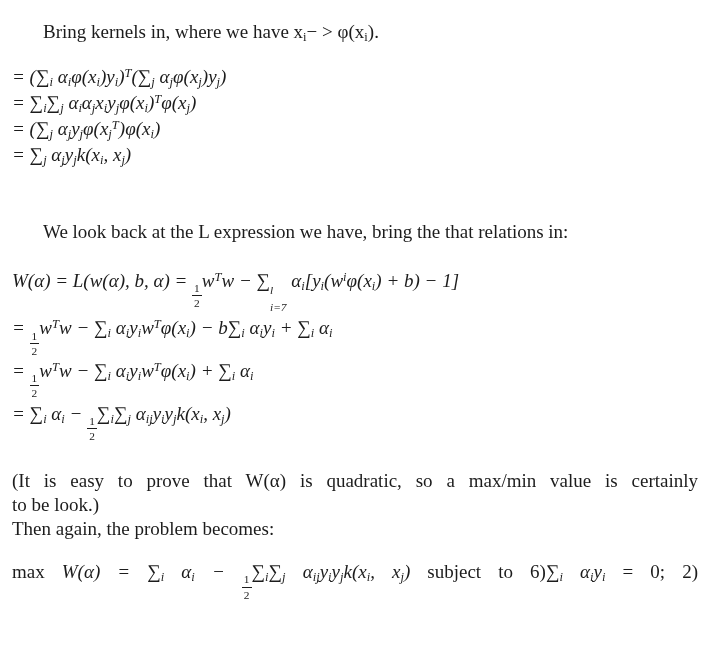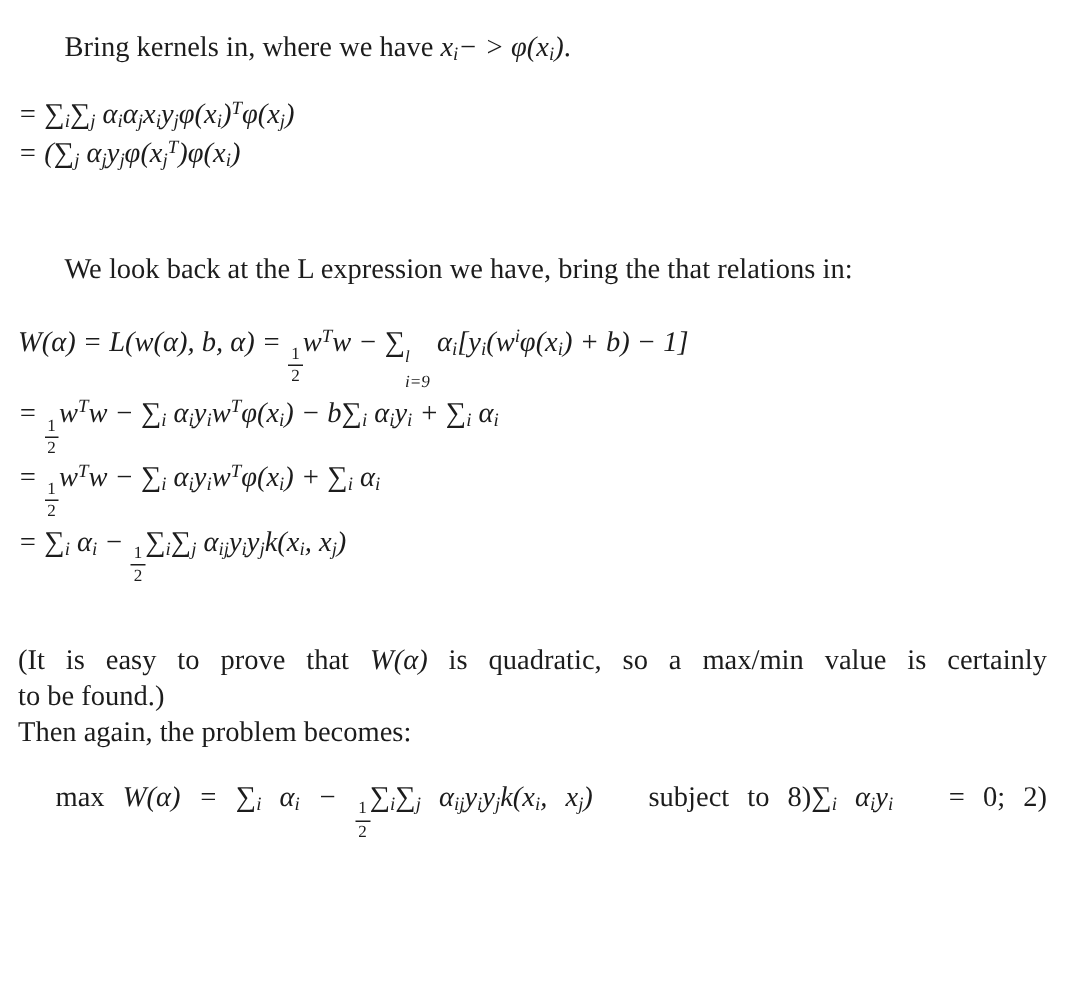--- a/index.html
+++ b/index.html
@@ -11,22 +11,22 @@
   body {
     color: #1c1c1c;
     font-family: "Liberation Serif", "DejaVu Serif", serif;
     font-size: 19px;
   }
   .page { padding: 20px 14px 0 12px; }
   p { margin: 0; }
   .para { line-height: 24px; font-style: normal; }
   .indent { text-indent: 31px; }
   .math { font-style: italic; line-height: 26px; }
-  .rm { font-style: normal; margin-left: 25px; }
-  .it { font-style: italic; }
+  .rm { font-style: normal; }
+  .it { }
   sub, sup { font-size: 66%; line-height: 0; font-style: inherit; }
   sup { vertical-align: 0.5em; }
   sub { vertical-align: -0.22em; }
   
   .stk {
     display: inline-flex; flex-direction: column; align-items: flex-start;
     font-size: 60%; line-height: 1.45; vertical-align: -0.65em;
     font-style: inherit;
   }
   
@@ -40,56 +40,58 @@
   .stretch { text-align: justify; text-align-last: justify; white-space: nowrap; }
 </style>
 </head>
 <body>
 
 <div class="page">
 
   <p class="para indent"><span>Bring kernels in, where we have </span><span class="it">x<sub>i</sub>− &gt; φ(x<sub>i</sub>)</span><span>.</span></p>
 
   <div style="margin-top:20px">
+    <div class="math"><span>= (∑<sub>i</sub> α<sub>i</sub>φ(x<sub>i</sub>)y<sub>i</sub>)<sup>T</sup>(∑<sub>j</sub> α<sub>j</sub>φ(x<sub>j</sub>)y<sub>j</sub>)</span></div>
     <div class="math"><span>= ∑<sub>i</sub>∑<sub>j</sub> α<sub>i</sub>α<sub>j</sub>x<sub>i</sub>y<sub>j</sub>φ(x<sub>i</sub>)<sup>T</sup>φ(x<sub>j</sub>)</span></div>
     <div class="math"><span>= (∑<sub>j</sub> α<sub>j</sub>y<sub>j</sub>φ(x<sub>j</sub><sup>T</sup>)φ(x<sub>i</sub>)</span></div>
+    <div class="math"><span>= ∑<sub>j</sub> α<sub>j</sub>y<sub>j</sub>k(x<sub>i</sub>, x<sub>j</sub>)</span></div>
   </div>
 
   <p class="para indent" style="margin-top:52px">We look back at the L expression we have, bring the that relations in:</p>
 
   <div style="margin-top:22px">
     <div class="math" style="line-height:30px"><span>W(α) = L(w(α), b, α) = <span class="frac">
             <span>1</span>
             <span>2</span>
           </span>w<sup>T</sup>w − ∑<span class="stk">
             <span>l</span>
-            <span>i=9</span>
+            <span>i=7</span>
           </span> α<sub>i</sub>[y<sub>i</sub>(w<sup>i</sup>φ(x<sub>i</sub>) + b) − 1]</span></div>
     <div class="math"><span>= <span class="frac">
             <span>1</span>
             <span>2</span>
           </span>w<sup>T</sup>w − ∑<sub>i</sub> α<sub>i</sub>y<sub>i</sub>w<sup>T</sup>φ(x<sub>i</sub>) − b∑<sub>i</sub> α<sub>i</sub>y<sub>i</sub> + ∑<sub>i</sub> α<sub>i</sub></span></div>
     <div class="math"><span>= <span class="frac">
             <span>1</span>
             <span>2</span>
           </span>w<sup>T</sup>w − ∑<sub>i</sub> α<sub>i</sub>y<sub>i</sub>w<sup>T</sup>φ(x<sub>i</sub>) + ∑<sub>i</sub> α<sub>i</sub></span></div>
     <div class="math"><span>= ∑<sub>i</sub> α<sub>i</sub> − <span class="frac">
             <span>1</span>
             <span>2</span>
           </span>∑<sub>i</sub>∑<sub>j</sub> α<sub>ij</sub>y<sub>i</sub>y<sub>j</sub>k(x<sub>i</sub>, x<sub>j</sub>)</span></div>
   </div>
 
-  <div style="margin-top:38px">
+  <div style="margin-top:26px">
     <p class="para stretch"><span>(It is easy to prove that </span><span class="it">W(α)</span><span> is quadratic, so a max/min value is certainly</span></p>
-    <p class="para">to be found.)</p>
+    <p class="para">to be look.)</p>
   </div>
 
   <p class="para" style="">Then again, the problem becomes:</p>
 
   <div style="margin-top:16px">
     <div class="math stretch" style="line-height:30px"><span class="rm">max </span><span>W(α) = ∑<sub>i</sub> α<sub>i</sub> − <span class="frac">
             <span>1</span>
             <span>2</span>
-          </span>∑<sub>i</sub>∑<sub>j</sub> α<sub>ij</sub>y<sub>i</sub>y<sub>j</sub>k(x<sub>i</sub>, x<sub>j</sub>)</span><span class="rm"> subject to 8)</span><span>∑<sub>i</sub> α<sub>i</sub>y<sub>i</sub></span><span class="rm"> = 0; 2)</span></div>
+          </span>∑<sub>i</sub>∑<sub>j</sub> α<sub>ij</sub>y<sub>i</sub>y<sub>j</sub>k(x<sub>i</sub>, x<sub>j</sub>)</span><span class="rm"> subject to 6)</span><span>∑<sub>i</sub> α<sub>i</sub>y<sub>i</sub></span><span class="rm"> = 0; 2)</span></div>
 
   </div>
 
 </div>
 
 </body></html>

